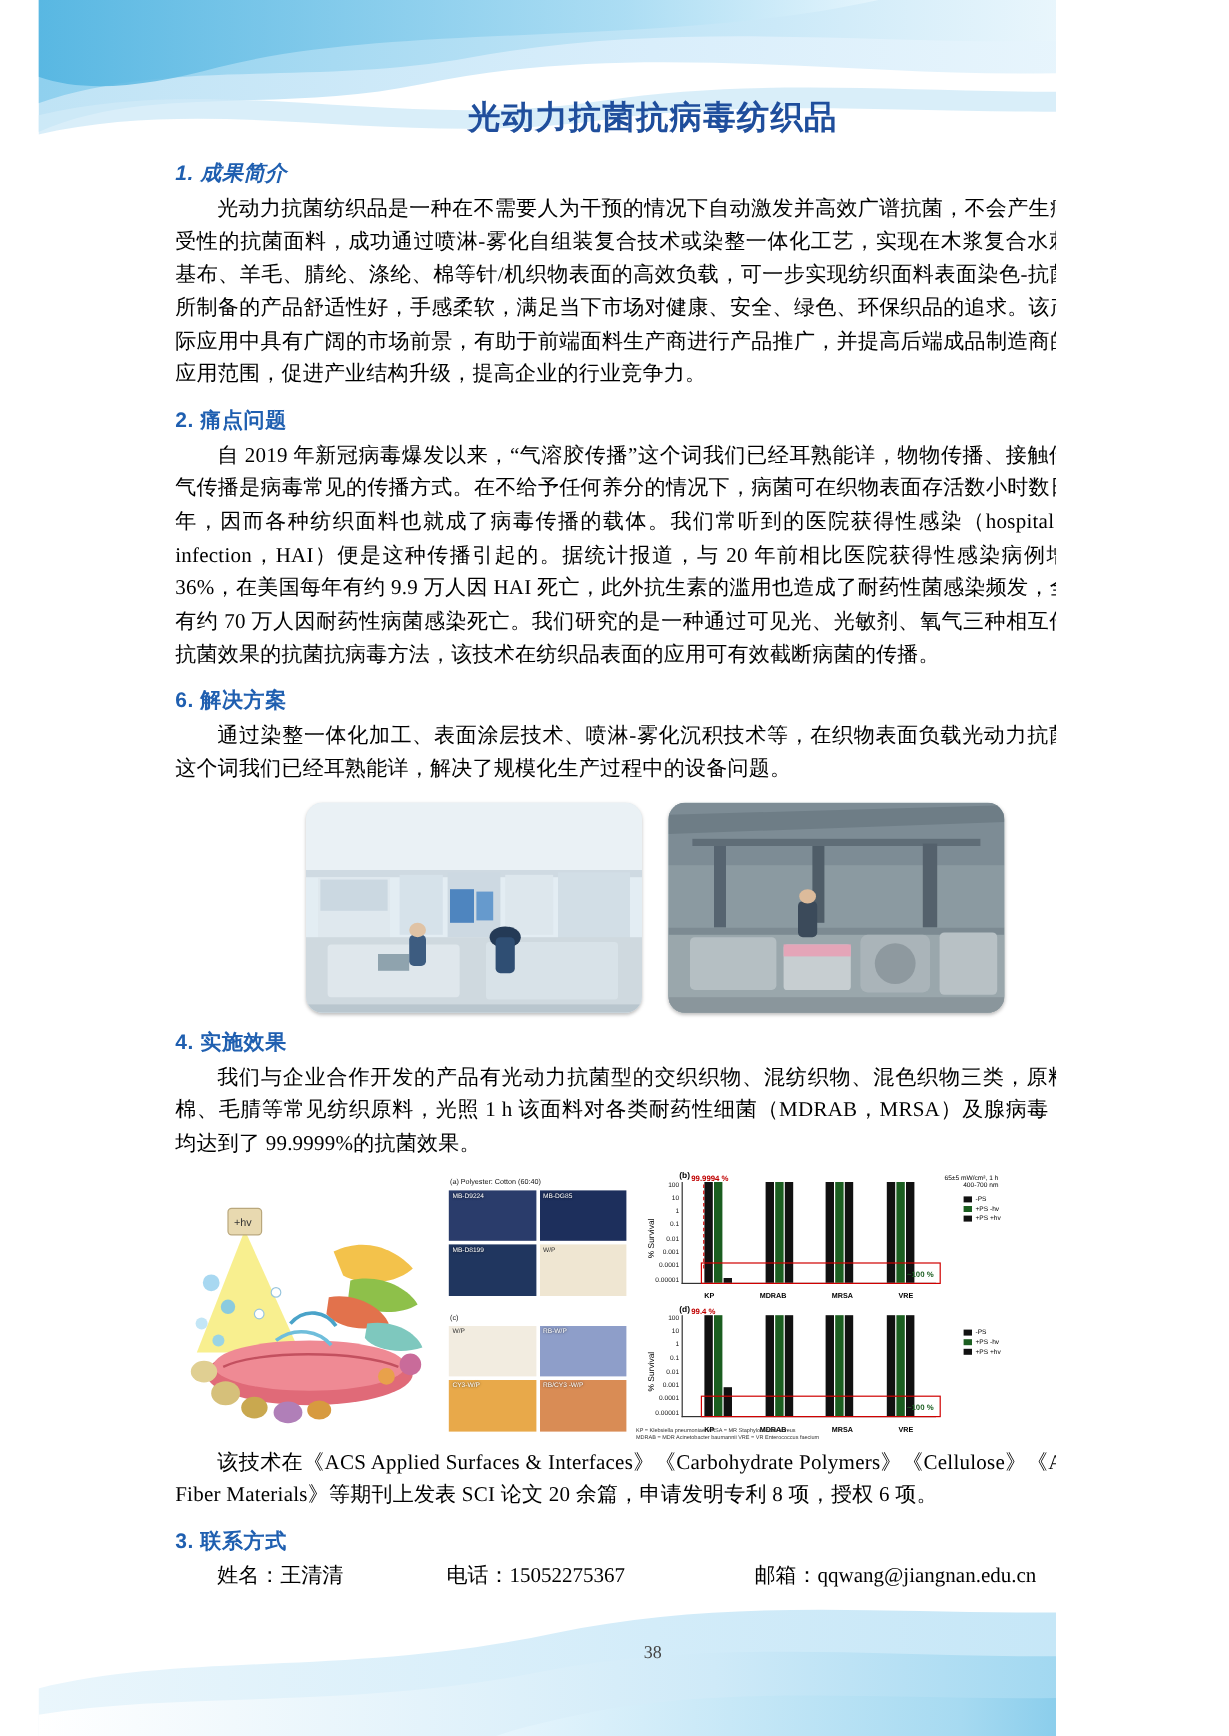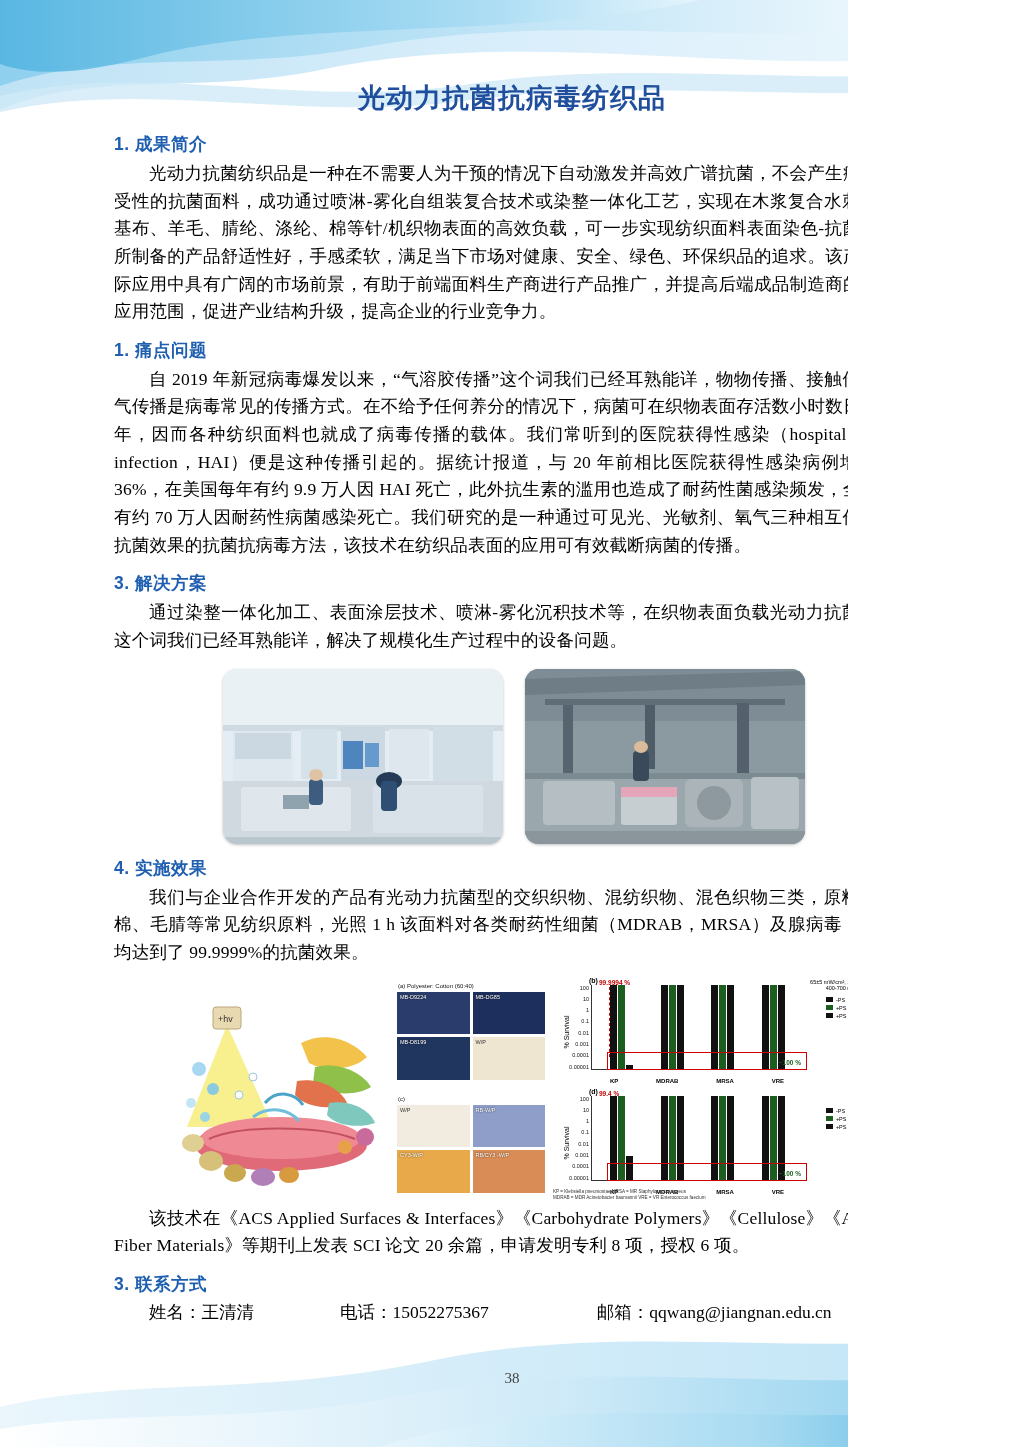--- a/index.html
+++ b/index.html
@@ -14,20 +14,21 @@
     color: #000000;
     position: relative;
     overflow: hidden;
   }
   .page {
     position: absolute;
     inset: 0;
     width: 848px;
     height: 1447px;
     overflow: hidden;
+    margin-left: 32px;
   }
   .deco {
     position: absolute;
     left: 0;
     width: 1024px;
     pointer-events: none;
   }
   .deco-top { top: 0; height: 150px; }
   .deco-bottom { bottom: 0; height: 190px; }
 
@@ -52,21 +53,21 @@
   }
 
   .sec-head {
     font-family: "Liberation Sans", sans-serif;
     font-weight: bold;
     font-size: 17.5px;
     color: #1f5fb0;
     margin: 12px 0 4px 0;
     letter-spacing: 0.5px;
   }
-  .sec-head:first-child { margin-top: 0; }
+  .sec-head:first-child { margin-top: 0; font-style: italic; }
 
   p.para {
     font-size: 17.5px;
     line-height: 1.58;
     text-align: justify;
     text-indent: 2em;
     margin: 0 0 2px 0;
     letter-spacing: 0.2px;
   }
 
@@ -84,21 +85,20 @@
     position: relative;
     box-shadow: 0 1px 3px rgba(0,0,0,0.25);
   }
 
   .lab-photo { background: linear-gradient(#d9e6ee 0%, #cfdde8 40%, #b9c9d3 100%); }
   .factory-photo { background: linear-gradient(#8fa5ac 0%, #7d939c 35%, #6f8189 100%); }
 
   .figure-block {
     margin: 10px 0 6px 0;
     display: flex;
-    justify-content: center;
   }
   .figure-composite {
     width: 690px;
     height: 222px;
     background: #ffffff;
     display: flex;
     align-items: stretch;
   }
   .fig-left {
     width: 225px;
@@ -330,24 +330,24 @@
     <path d="M380,190 L1024,190 L1024,142 C850,178 640,138 470,168 C430,176 404,182 380,190 Z" fill="url(#gb3)" opacity="0.9"></path>
   </svg>
 
   <div class="doc-title">光动力抗菌抗病毒纺织品</div>
 
   <div class="body-area">
 
     <div class="sec-head">1. 成果简介</div>
     <p class="para">光动力抗菌纺织品是一种在不需要人为干预的情况下自动激发并高效广谱抗菌，不会产生病原体耐受性的抗菌面料，成功通过喷淋-雾化自组装复合技术或染整一体化工艺，实现在木浆复合水刺非织造基布、羊毛、腈纶、涤纶、棉等针/机织物表面的高效负载，可一步实现纺织面料表面染色-抗菌功能。所制备的产品舒适性好，手感柔软，满足当下市场对健康、安全、绿色、环保织品的追求。该产品在实际应用中具有广阔的市场前景，有助于前端面料生产商进行产品推广，并提高后端成品制造商的产品可应用范围，促进产业结构升级，提高企业的行业竞争力。</p>
 
-    <div class="sec-head">1. 痛点问题</div>
+    <div class="sec-head">2. 痛点问题</div>
     <p class="para">自 2019 年新冠病毒爆发以来，“气溶胶传播”这个词我们已经耳熟能详，物物传播、接触传播、空气传播是病毒常见的传播方式。在不给予任何养分的情况下，病菌可在织物表面存活数小时数日甚至数年，因而各种纺织面料也就成了病毒传播的载体。我们常听到的医院获得性感染（hospital acquired infection，HAI）便是这种传播引起的。据统计报道，与 20 年前相比医院获得性感染病例增加了近 36%，在美国每年有约 9.9 万人因 HAI 死亡，此外抗生素的滥用也造成了耐药性菌感染频发，全球每年有约 70 万人因耐药性病菌感染死亡。我们研究的是一种通过可见光、光敏剂、氧气三种相互作用产生抗菌效果的抗菌抗病毒方法，该技术在纺织品表面的应用可有效截断病菌的传播。</p>
 
-    <div class="sec-head">3. 解决方案</div>
+    <div class="sec-head">6. 解决方案</div>
     <p class="para">通过染整一体化加工、表面涂层技术、喷淋-雾化沉积技术等，在织物表面负载光动力抗菌材料，这个词我们已经耳熟能详，解决了规模化生产过程中的设备问题。</p>
 
     <div class="figs-row">
       <div class="photo lab-photo">
         <svg width="280" height="175" viewBox="0 0 280 175" preserveAspectRatio="none">
           <rect x="0" y="0" width="280" height="175" fill="#e3edf3"></rect>
           <rect x="0" y="0" width="280" height="58" fill="#eaf1f5"></rect>
           <rect x="0" y="56" width="280" height="6" fill="#cfdae2"></rect>
           <rect x="10" y="62" width="60" height="60" fill="#dfe8ee"></rect>
           <rect x="12" y="64" width="56" height="26" fill="#cbd8e1"></rect>

